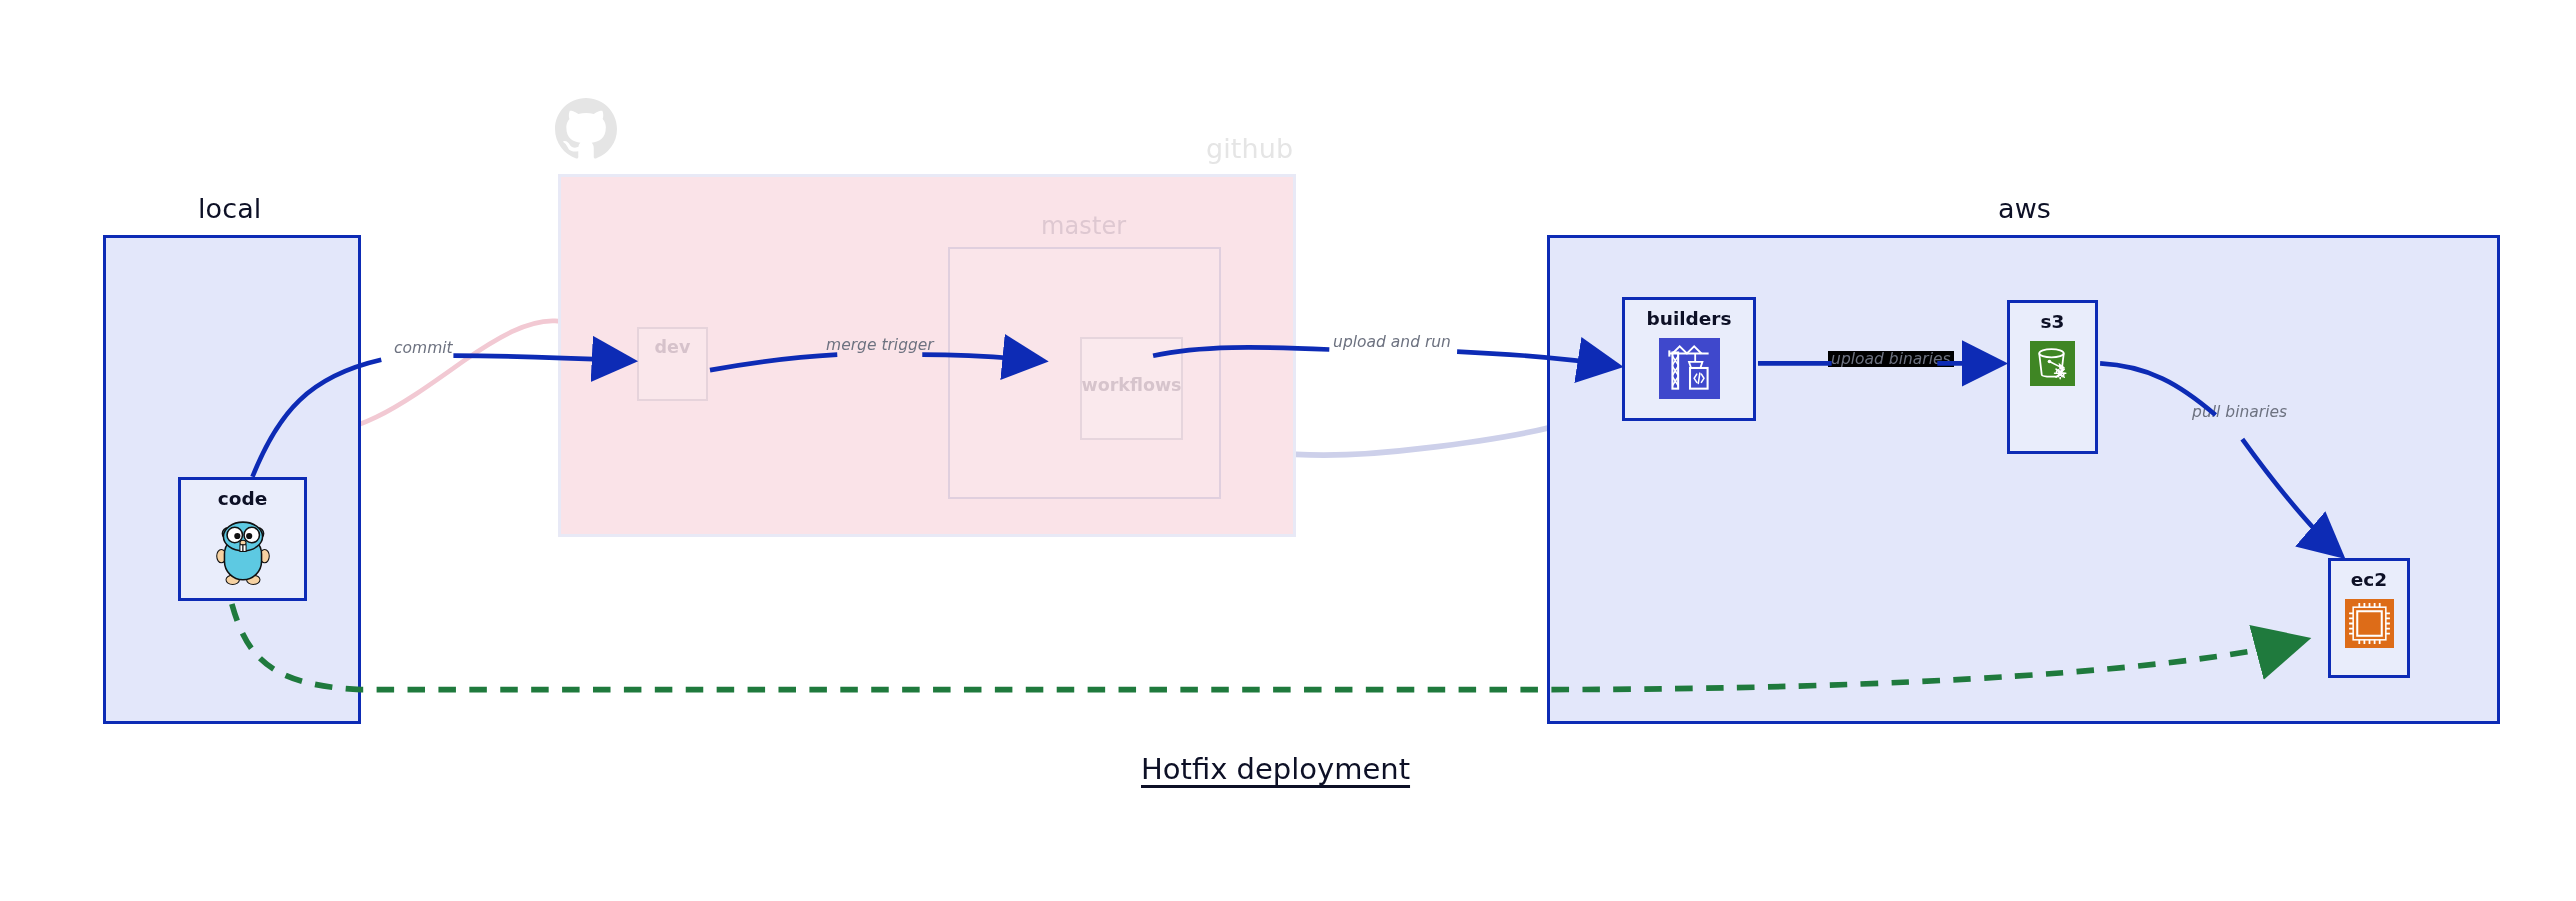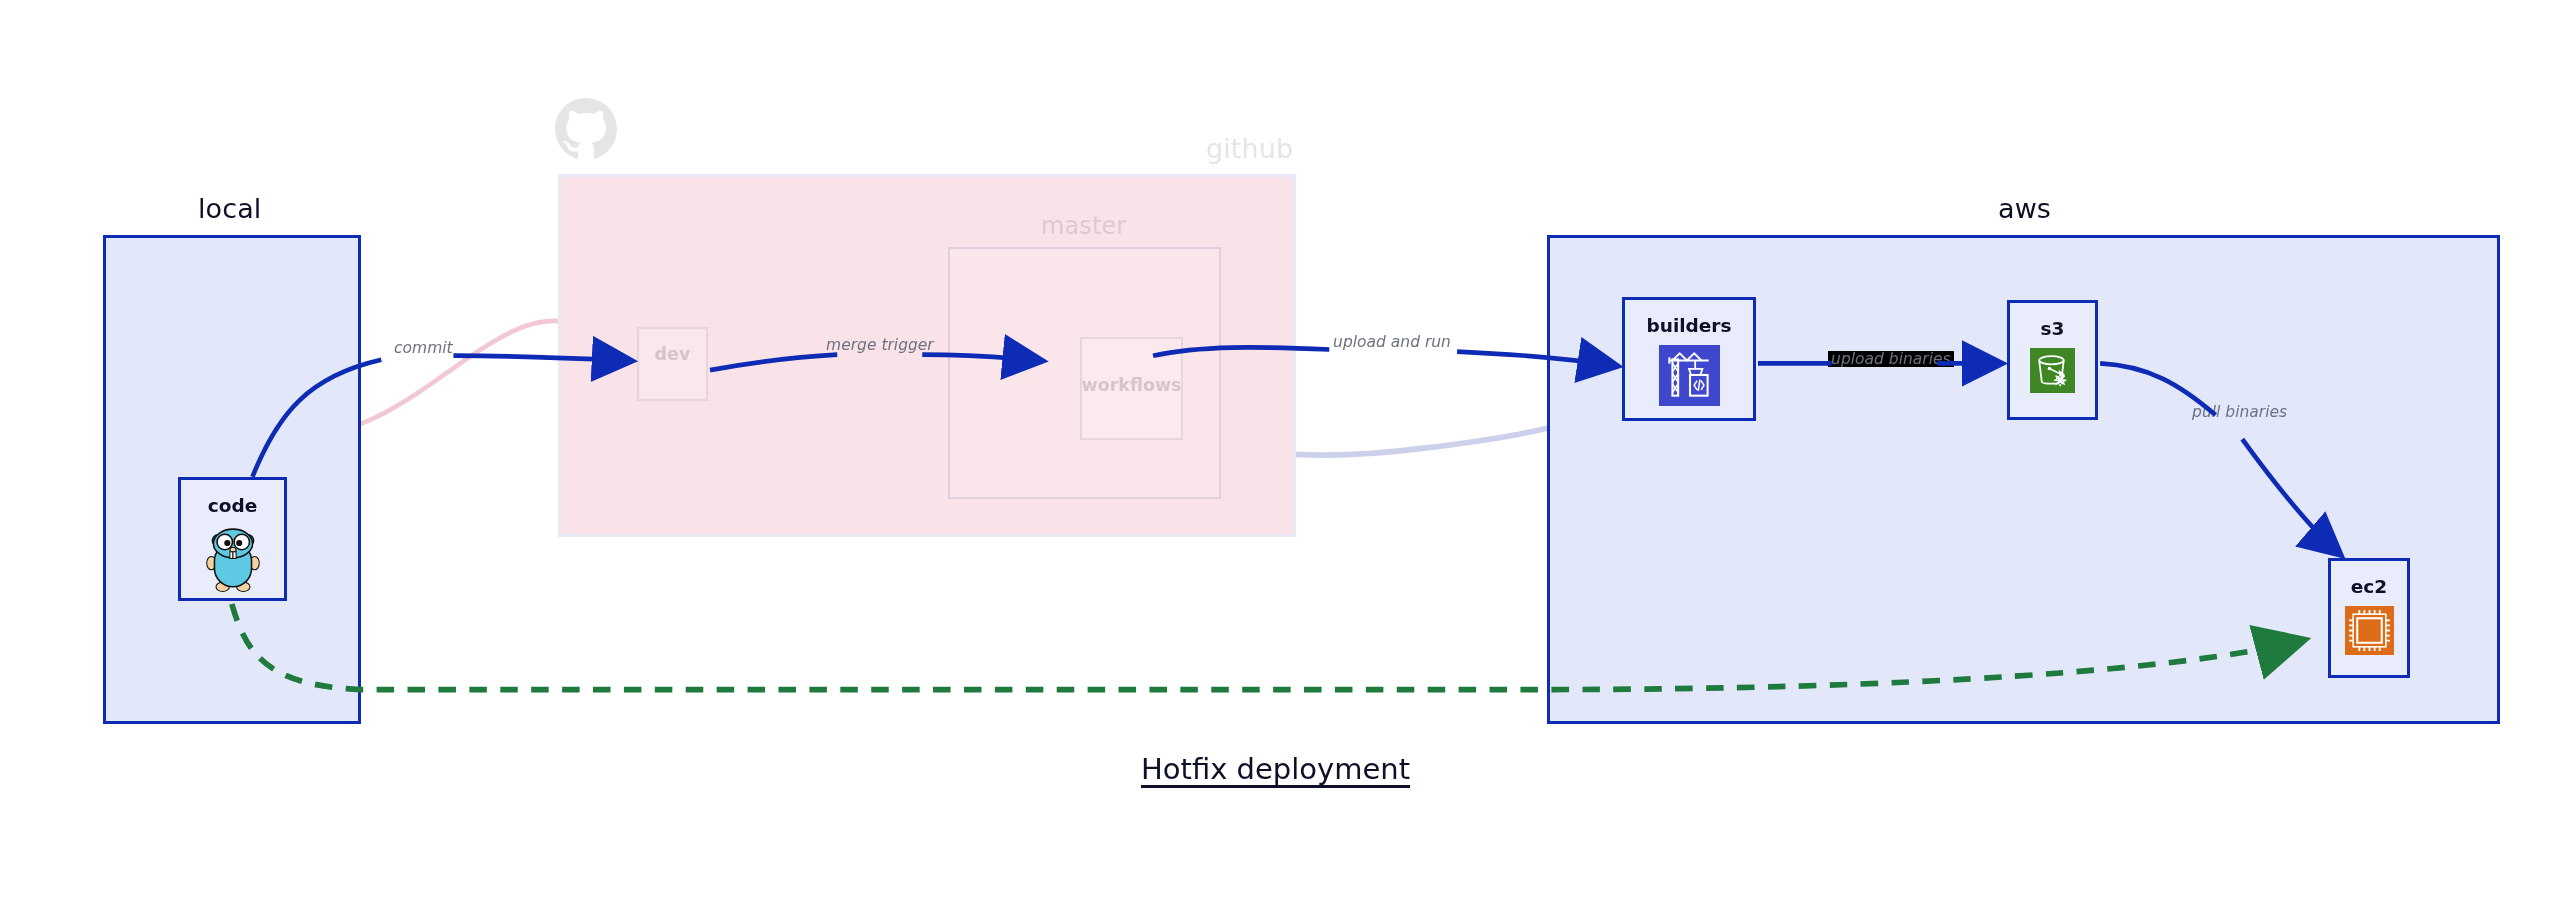--- a/index.html
+++ b/index.html
@@ -27,21 +27,21 @@
   }
   .cluster-title.faded{color:#e5e5e5;}
   .cluster-title.faded-master{color:rgba(170,150,165,0.35);}
 
   
   .node{position:absolute;box-sizing:border-box;
         background:#e9edfb;border:3.6px solid #0d2bb5;
         display:flex;flex-direction:column;align-items:center;}
   .node-label{
     font-size:18.5px;font-weight:bold;color:#0d1026;
-    margin-top:17px;white-space:nowrap;line-height:1;
+    margin-top:10px;white-space:nowrap;line-height:1;
   }
   .node-icon{margin-top:9.3px;}
 
   .node.ghost{background:rgba(255,255,255,0.16);border:2.1px solid rgba(140,120,150,0.18);}
   .node.ghost .node-label{color:rgba(160,140,155,0.40);font-size:17.5px;}
 
   
   .edge-label{
     position:absolute;white-space:nowrap;
     font-size:15.5px;font-style:italic;color:#6d7280;
@@ -100,21 +100,21 @@
     <span class="node-label" style="">dev</span>
   </div>
 
   <div class="node ghost" style="left:1048px;top:337px;width:103px;height:103px;margin-left:32px;">
     <span class="node-label" style="margin-top:38px;">workflows</span>
   </div>
 
   <div class="cluster cluster-local" style="left:103px;top:235px;width:258px;height:489px;"></div>
   <div class="cluster-title" style="left:198px;top:195px;">local</div>
 
-  <div class="node" style="left:178px;top:477px;width:109px;height:124px;">
+  <div class="node" style="left:178px;top:477px;width:129px;height:124px;">
     <span class="node-label">code</span>
     <span class="node-icon">
       <svg width="58" height="68" viewBox="0 0 112 132">
 
         <ellipse cx="14" cy="74" rx="9" ry="13" fill="#f6d2a2" stroke="#111" stroke-width="2"></ellipse>
         <ellipse cx="98" cy="74" rx="9" ry="13" fill="#f6d2a2" stroke="#111" stroke-width="2"></ellipse>
 
         <ellipse cx="36" cy="120" rx="13" ry="9" fill="#f6d2a2" stroke="#111" stroke-width="2"></ellipse>
         <ellipse cx="76" cy="120" rx="13" ry="9" fill="#f6d2a2" stroke="#111" stroke-width="2"></ellipse>
 
@@ -155,21 +155,21 @@
 
         <path d="M70,30 L70,46" stroke="#fff" stroke-width="3.5"></path>
         <path d="M58,46 L84,46 L80,58 L62,58 Z" fill="none" stroke="#fff" stroke-width="3.5"></path>
 
         <rect x="60" y="58" width="34" height="40" fill="none" stroke="#fff" stroke-width="4"></rect>
         <path d="M73,70 L68,78 L73,86 M82,70 L87,78 L82,86 M79,68 L76,88" stroke="#fff" stroke-width="3" fill="none" stroke-linecap="round"></path>
       </svg>
     </span>
   </div>
 
-  <div class="node" style="left:2007px;top:300px;width:91px;height:120px;">
+  <div class="node" style="left:2007px;top:300px;width:91px;height:154px;">
     <span class="node-label">s3</span>
     <span class="node-icon">
       <svg width="45" height="45" viewBox="0 0 88 88">
         <rect x="0" y="0" width="88" height="88" fill="#3f8624"></rect>
 
         <ellipse cx="42" cy="24" rx="24" ry="8" fill="none" stroke="#fff" stroke-width="3.5"></ellipse>
         <path d="M18,24 L23,66 C23,71 61,71 61,66 L66,24" fill="none" stroke="#fff" stroke-width="3.5"></path>
 
         <path d="M38,40 L62,52" stroke="#fff" stroke-width="3"></path>
         <circle cx="38" cy="40" r="3.5" fill="#fff"></circle>

